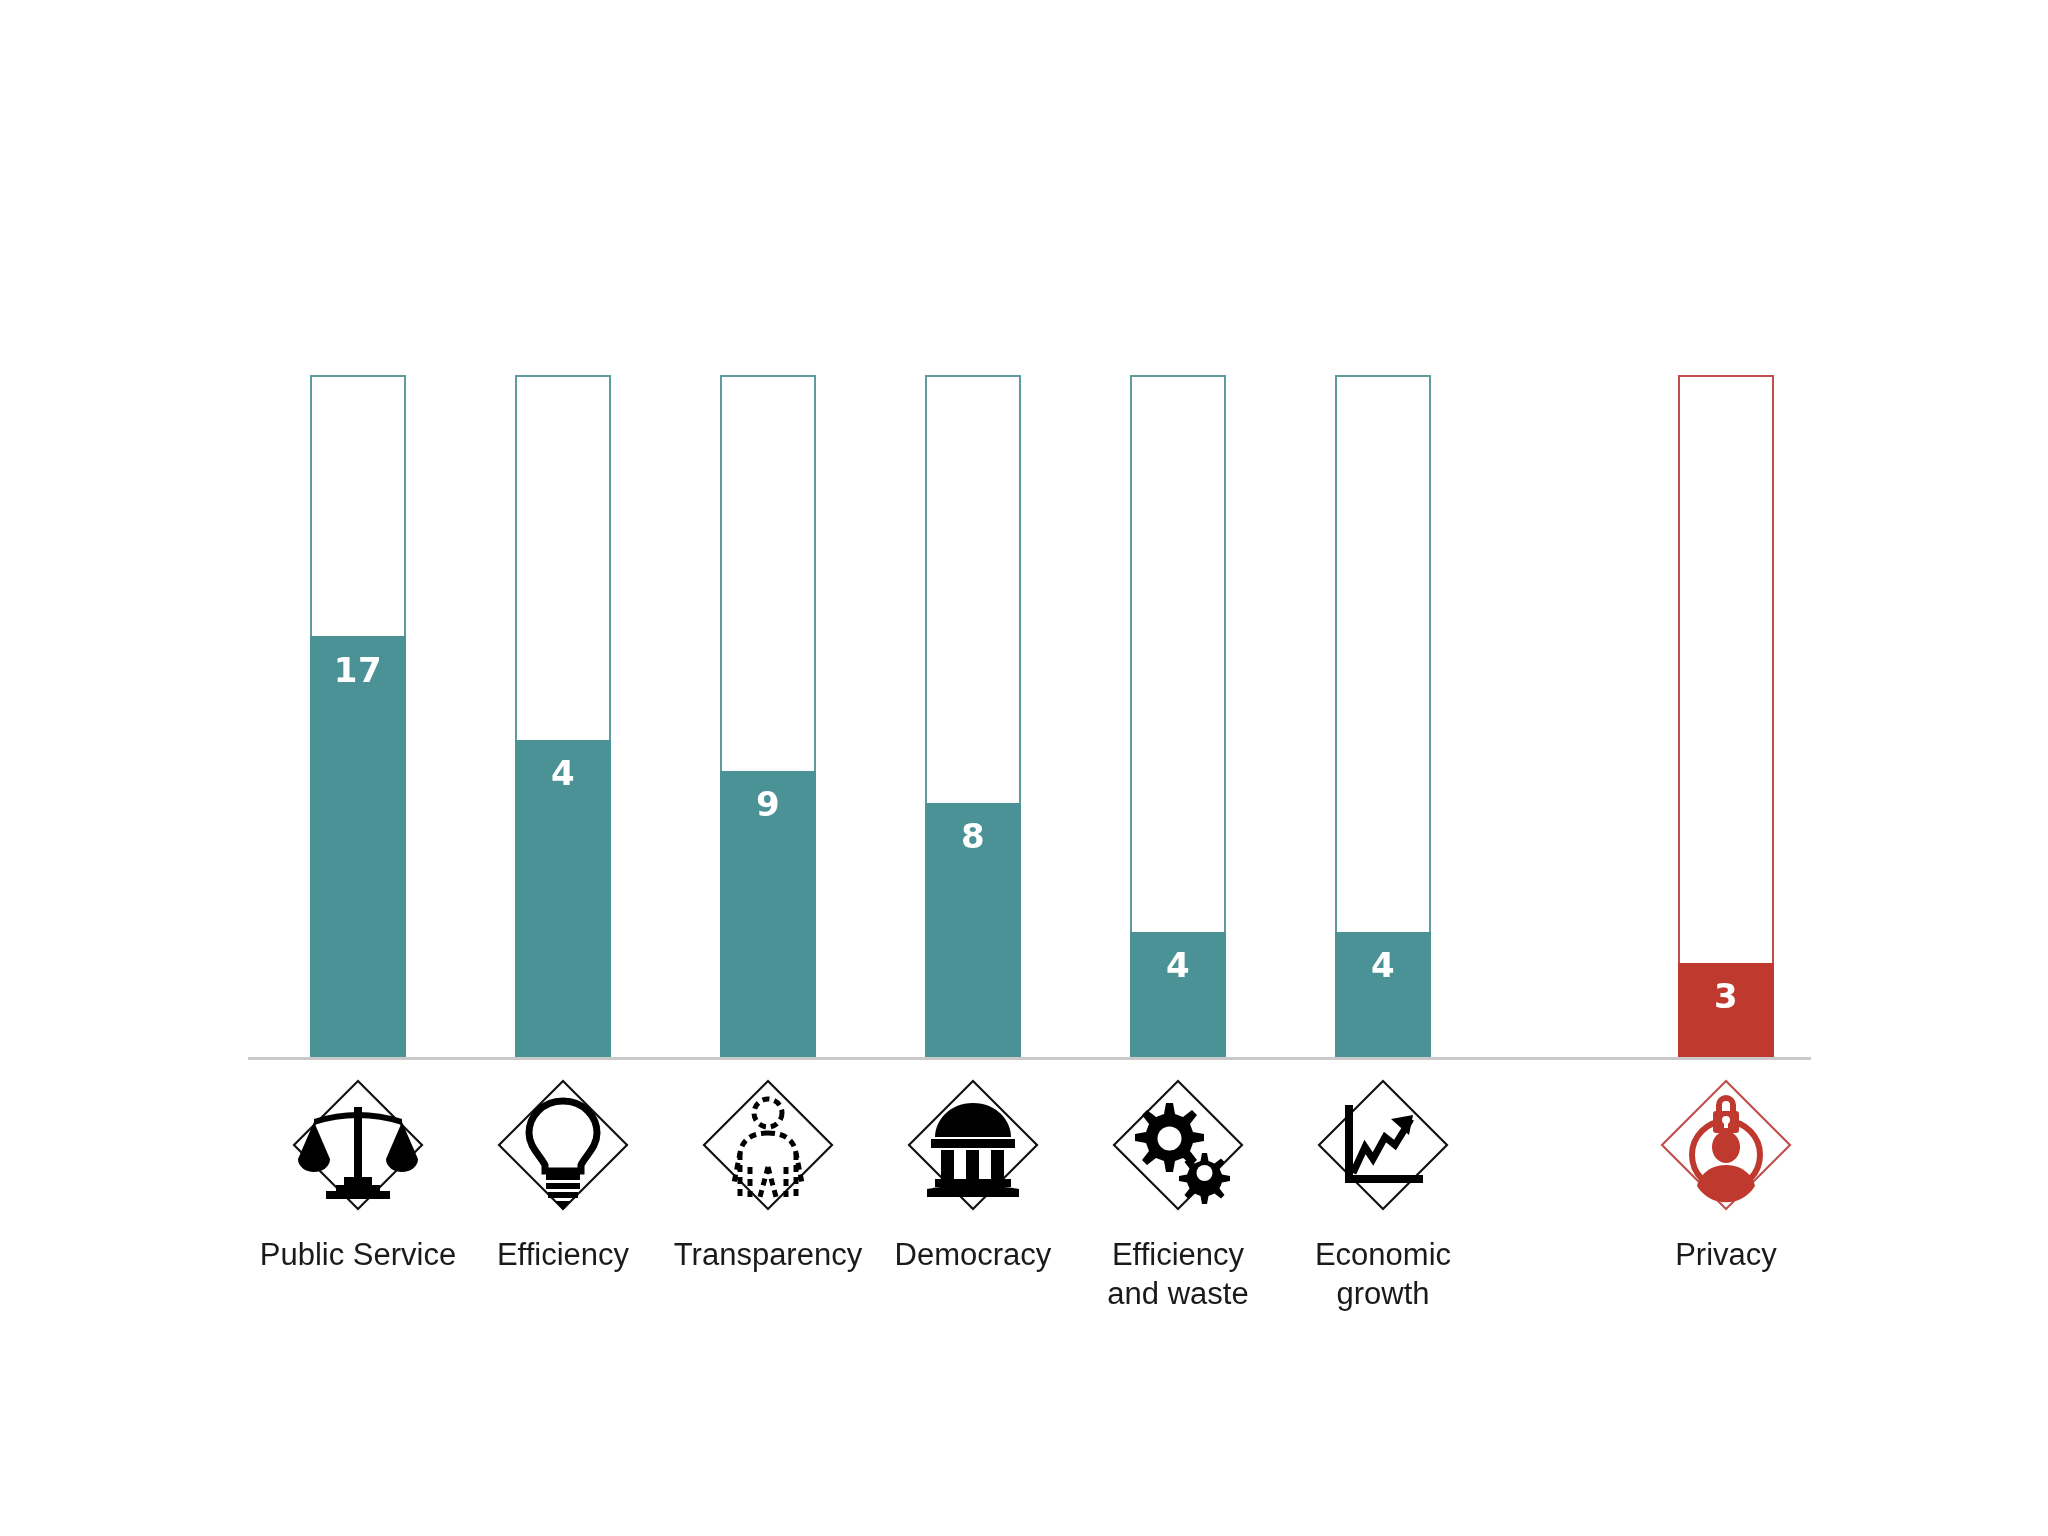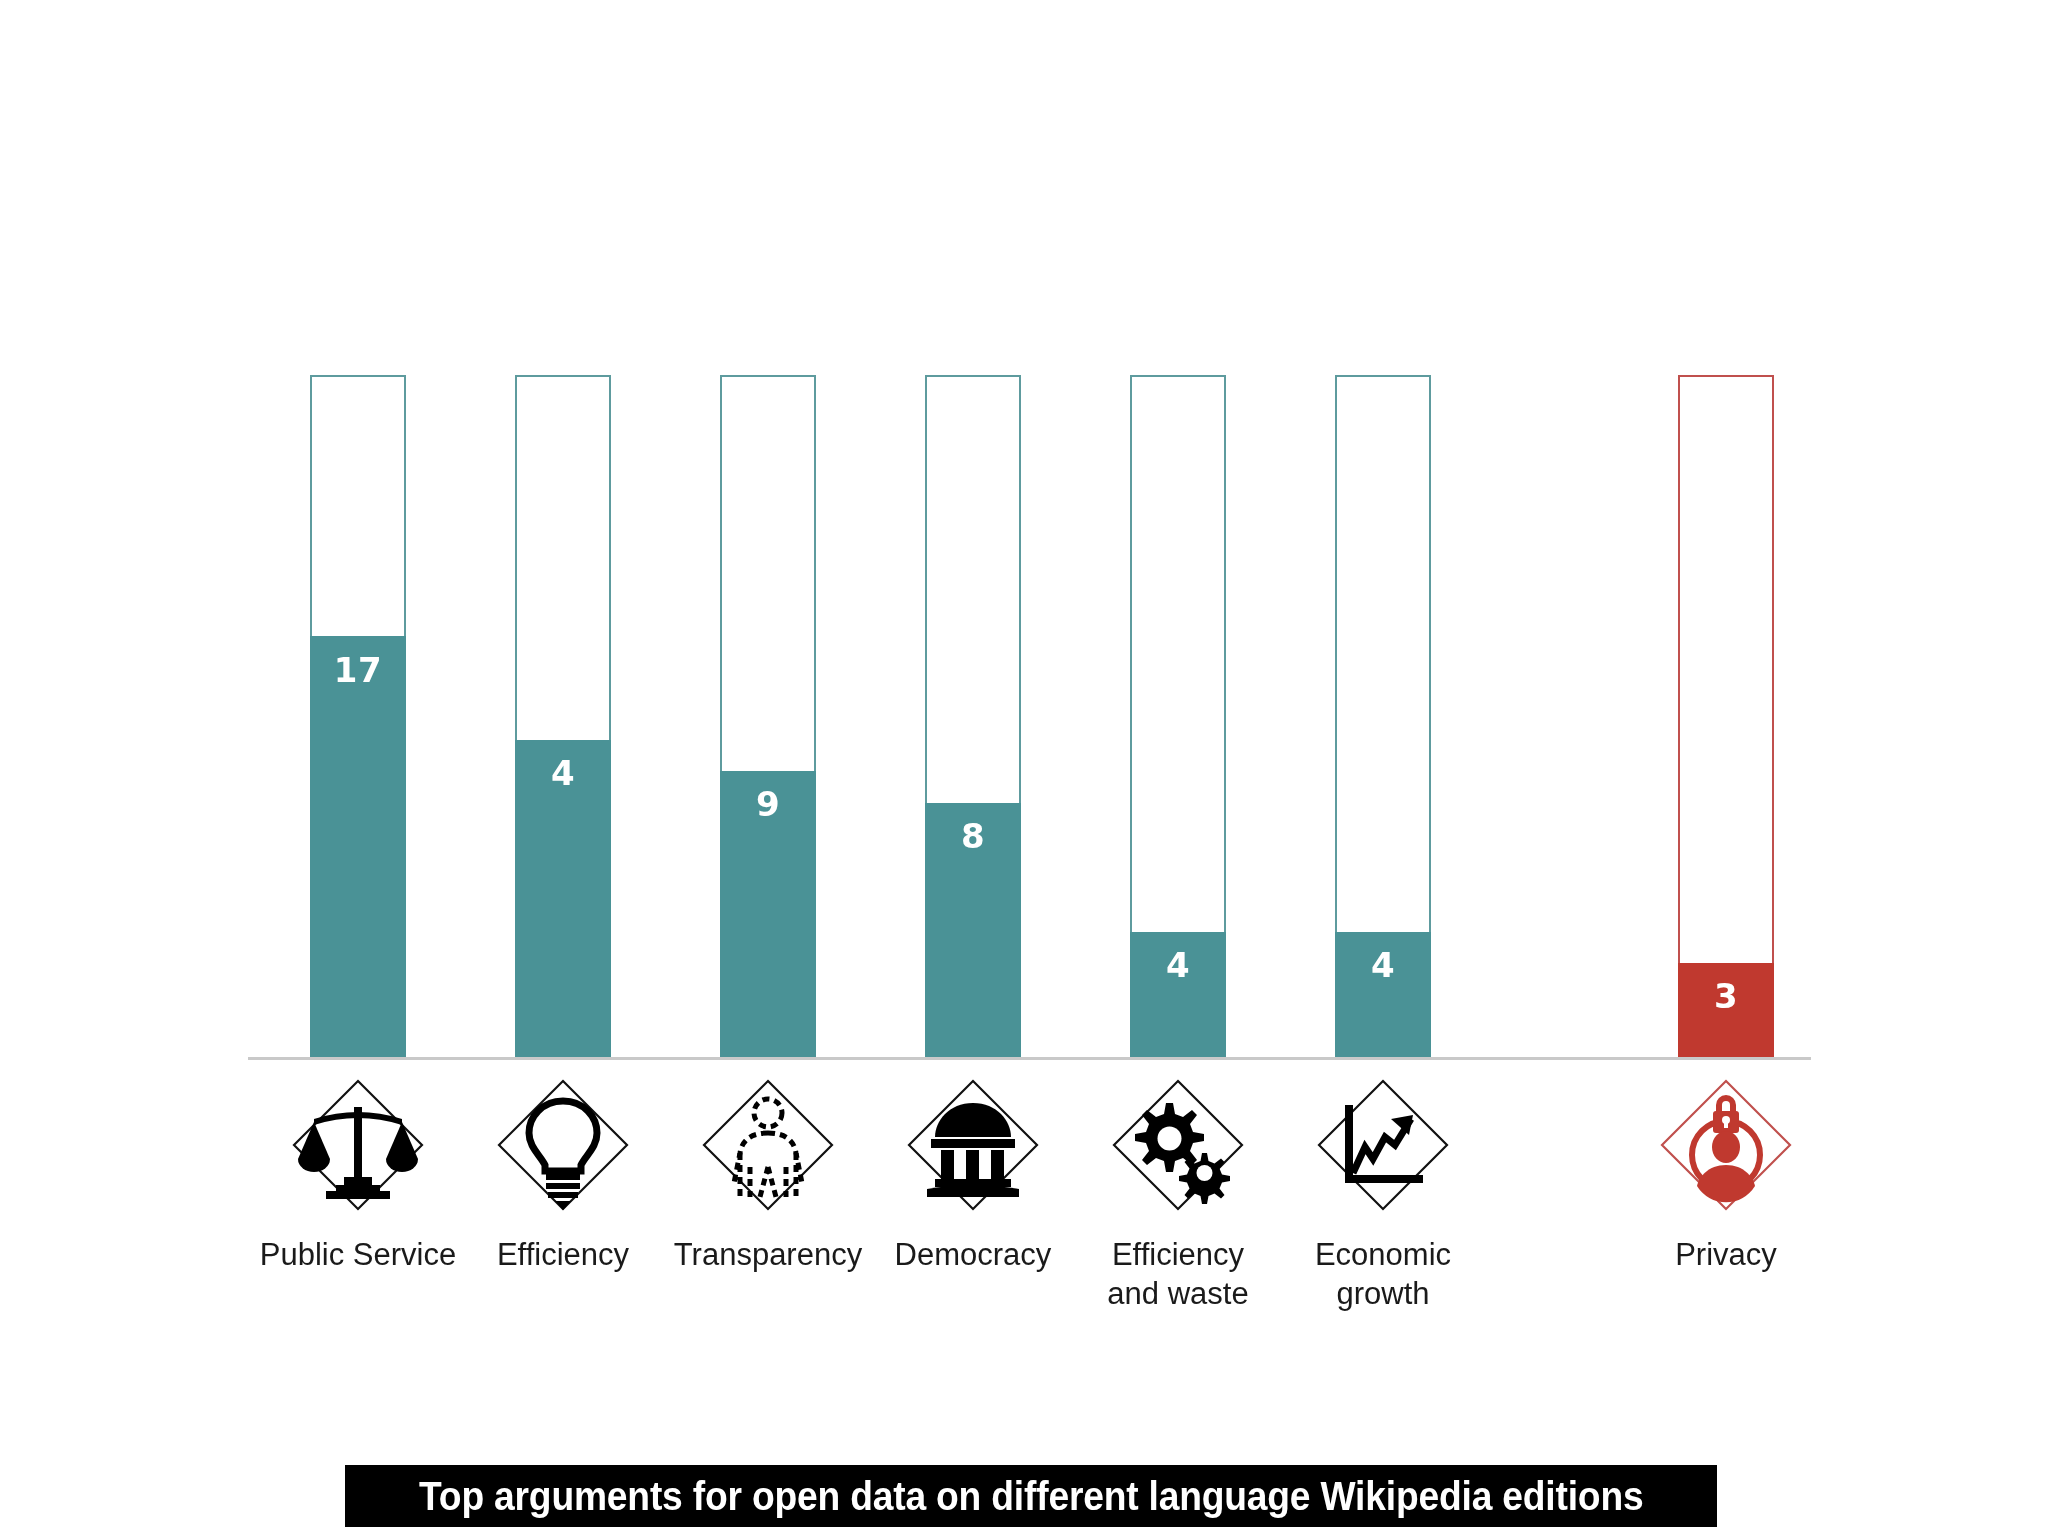--- a/index.html
+++ b/index.html
@@ -245,17 +245,14 @@
   <div class="cat-label" style="left:853px; top:1235px;">Democracy</div>
 
   <div class="cat-label" style="left:1263px; top:1235px;">Economic
 growth</div>
 
   <div class="cat-label" style="left:1058px; top:1235px;">Efficiency
 and waste</div>
 
   <div class="cat-label" style="left:1606px; top:1235px;">Privacy</div>
 
-  <div class="title-banner">
-    <span class="title-text">Top arguments for open data on different language Wikipedia editions</span>
-  </div>
 
 </div>
 
 </body></html>

